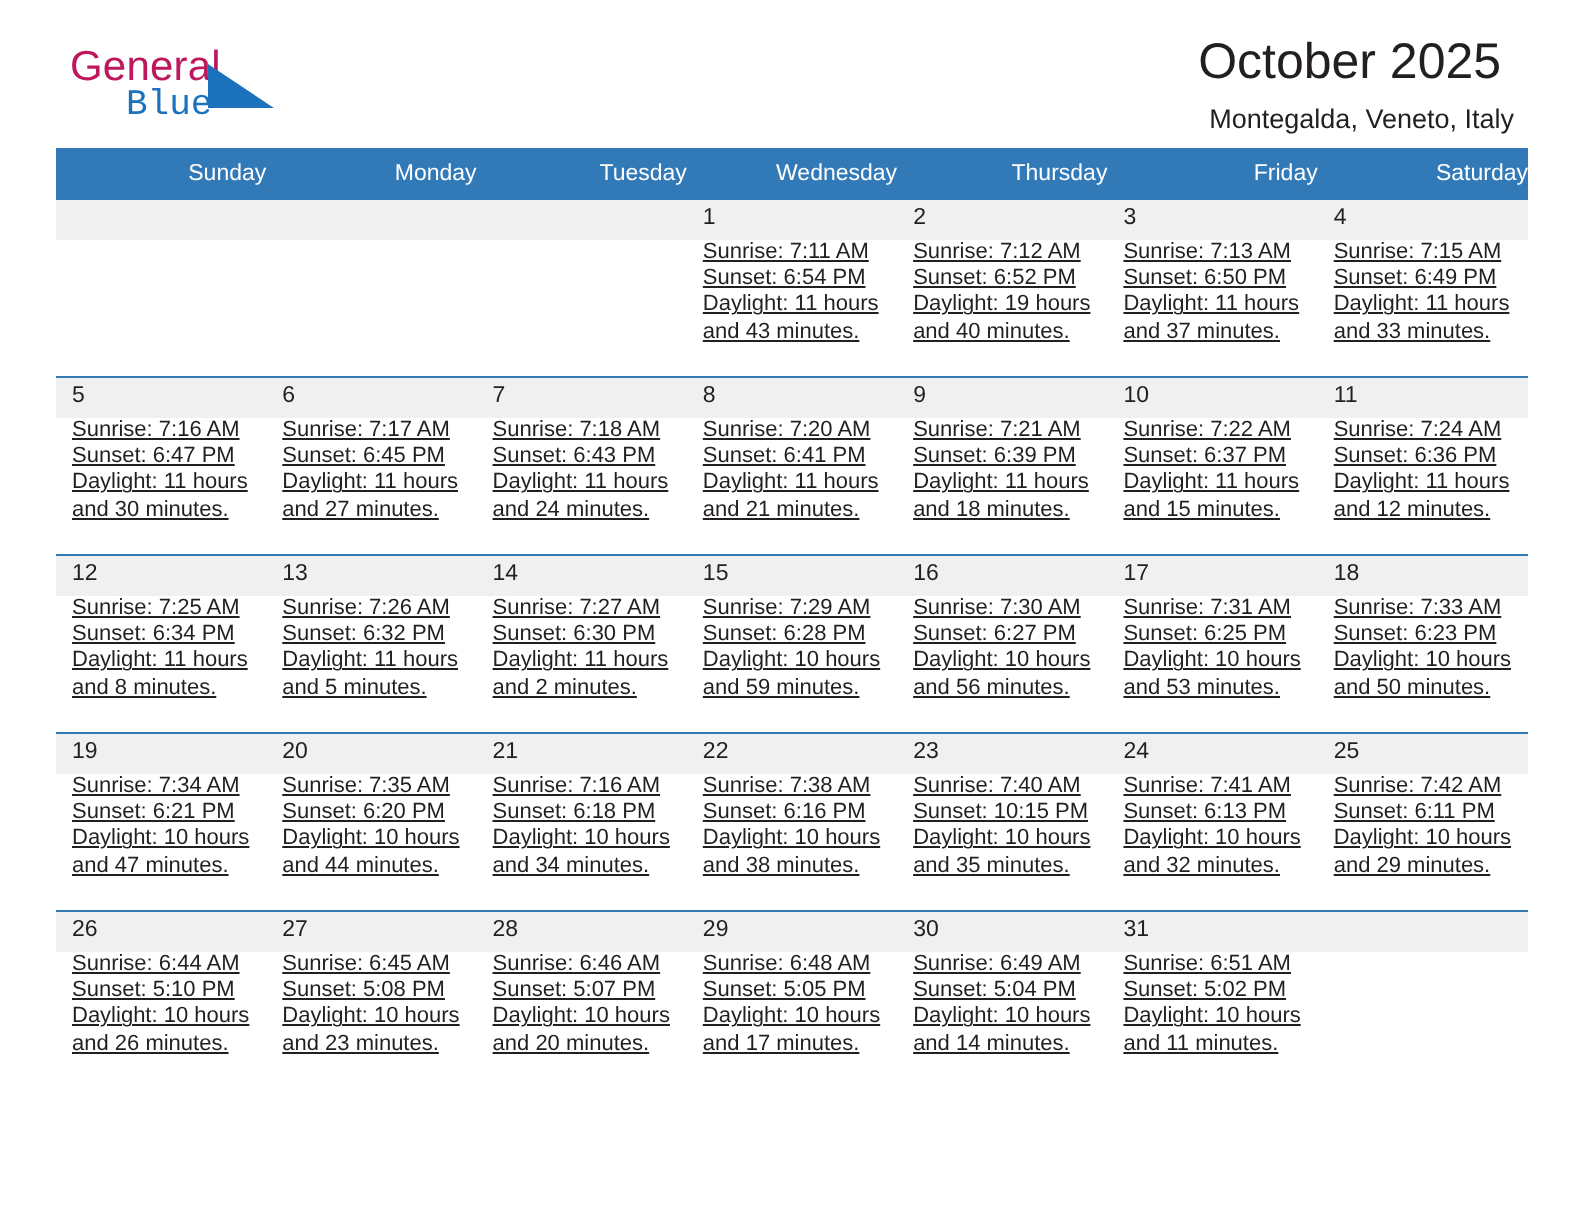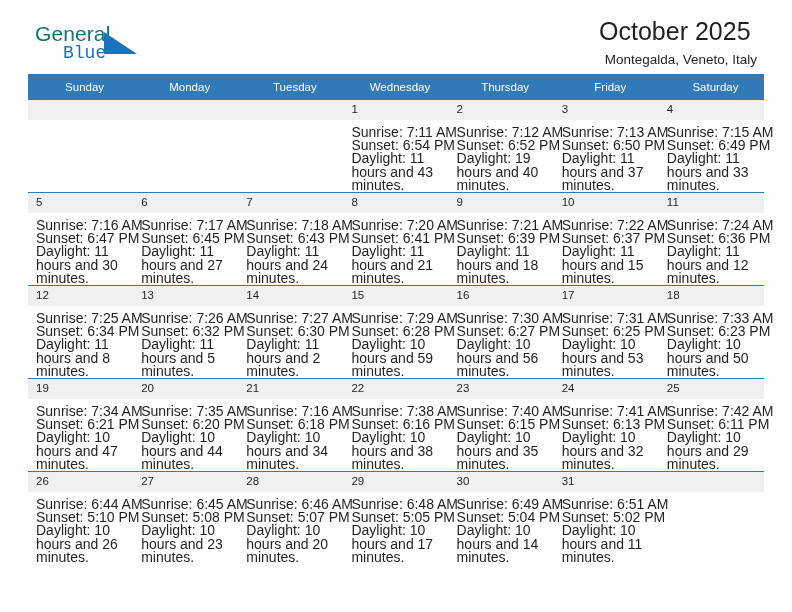--- a/index.html
+++ b/index.html
@@ -33,21 +33,21 @@
     top: 22px;
     width: 120px;
     height: 52px;
   }
   .brand-general {
     position: absolute;
     left: 0;
     top: 0;
     font-size: 21px;
     letter-spacing: 0.1px;
-    color: #0f766e;
+    color: #be185d;
     font-family: "Liberation Sans", sans-serif;
   }
   .brand-blue {
     position: absolute;
     left: 28px;
     top: 21px;
     font-size: 18px;
     color: #1c72bd;
     font-family: Liberation Mono, monospace;
   }
@@ -86,21 +86,21 @@
   .calendar {
     width: 736px;
     border-collapse: collapse;
     table-layout: fixed;
   }
   .calendar th {
     background: #3179b7;
     color: #ffffff;
     font-weight: normal;
     font-size: 11.5px;
-    text-align: center;
+    text-align: right;
     padding: 5px 0 5px 8px;
     height: 16px;
     border: none;
   }
   .calendar td {
     vertical-align: top;
     padding: 0;
     border: none;
     border-top: 1px solid #3179b7;
     height: 88px;
@@ -115,24 +115,25 @@
     font-size: 11.5px;
     color: #231f20;
     padding: 3px 0 4px 8px;
     line-height: 13px;
     min-height: 13px;
   }
   .daynum.empty {
     color: transparent;
   }
   .cell-body {
-    padding: 6px 6px 0 8px;
-    font-size: 14px;
+    padding: 0 6px 0 8px;
+    font-size: 11px;
     line-height: 13.2px;
     color: #231f20;
+    text-decoration: underline;
   }
   .cell-body div {
     white-space: nowrap;
   }
   .cell-body .daylight {
     white-space: normal;
   }
   td.blank .cell-body {
     visibility: hidden;
   }
@@ -371,21 +372,21 @@
             <div class="cell-body">
               <div>Sunrise: 7:38 AM</div>
               <div>Sunset: 6:16 PM</div>
               <div class="daylight">Daylight: 10 hours and 38 minutes.</div>
             </div>
           </td>
           <td>
             <div class="daynum">23</div>
             <div class="cell-body">
               <div>Sunrise: 7:40 AM</div>
-              <div>Sunset: 6:15 PM</div>
+              <div>Sunset: 10:15 PM</div>
               <div class="daylight">Daylight: 10 hours and 35 minutes.</div>
             </div>
           </td>
           <td>
             <div class="daynum">24</div>
             <div class="cell-body">
               <div>Sunrise: 7:41 AM</div>
               <div>Sunset: 6:13 PM</div>
               <div class="daylight">Daylight: 10 hours and 32 minutes.</div>
             </div>

